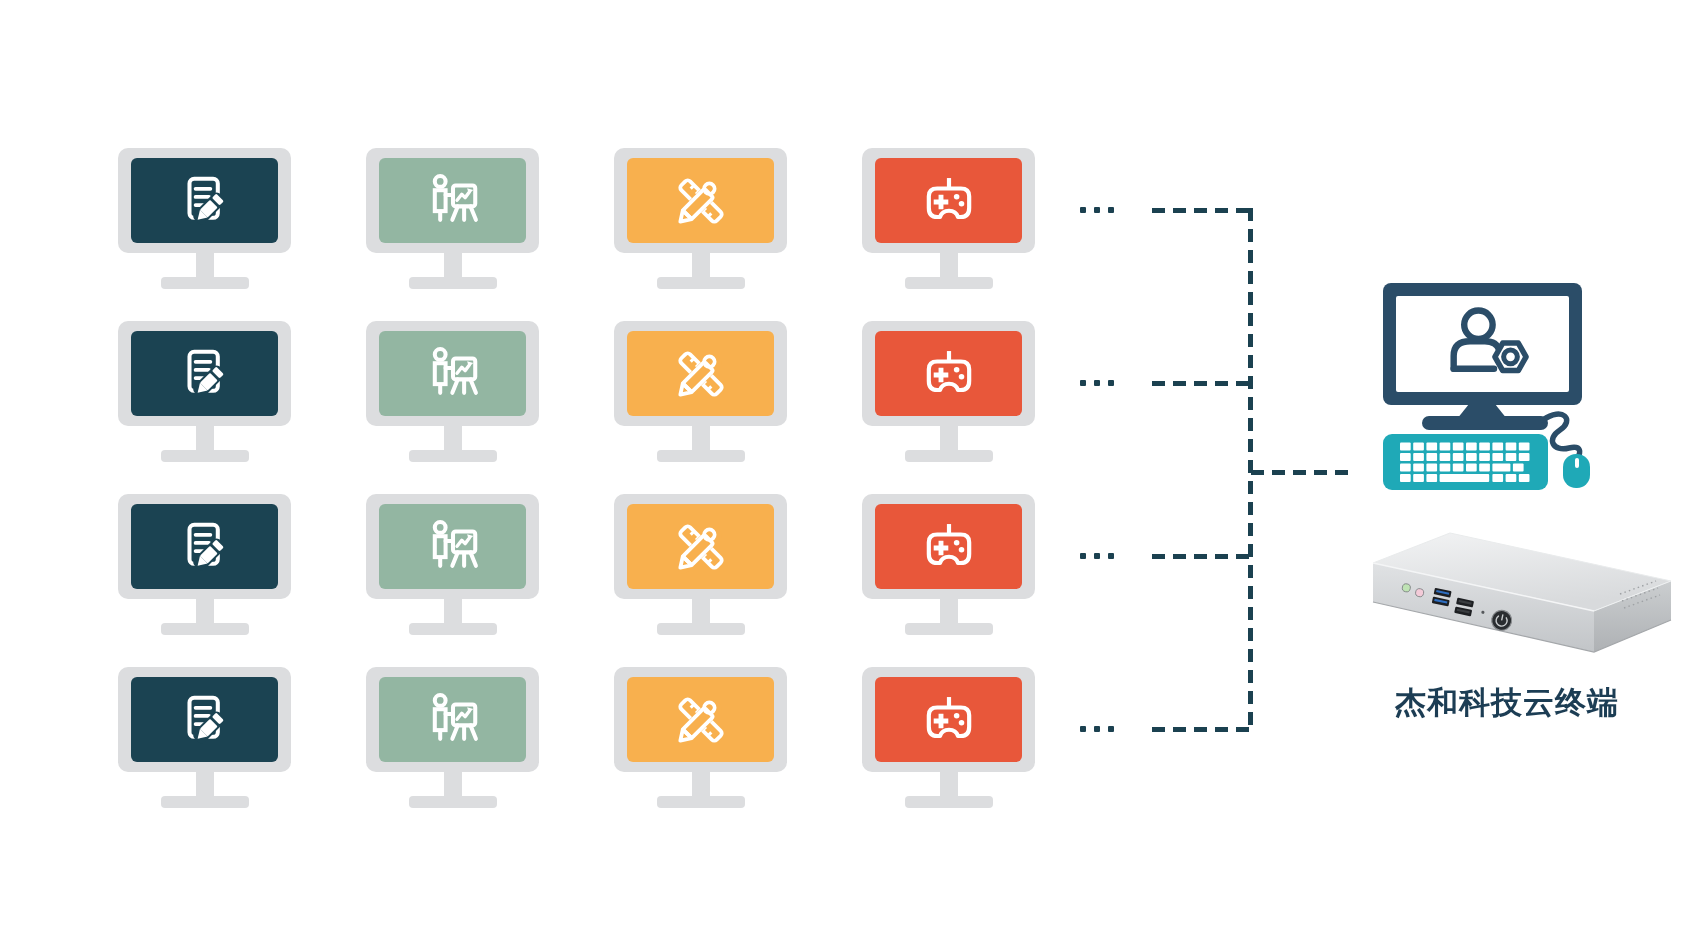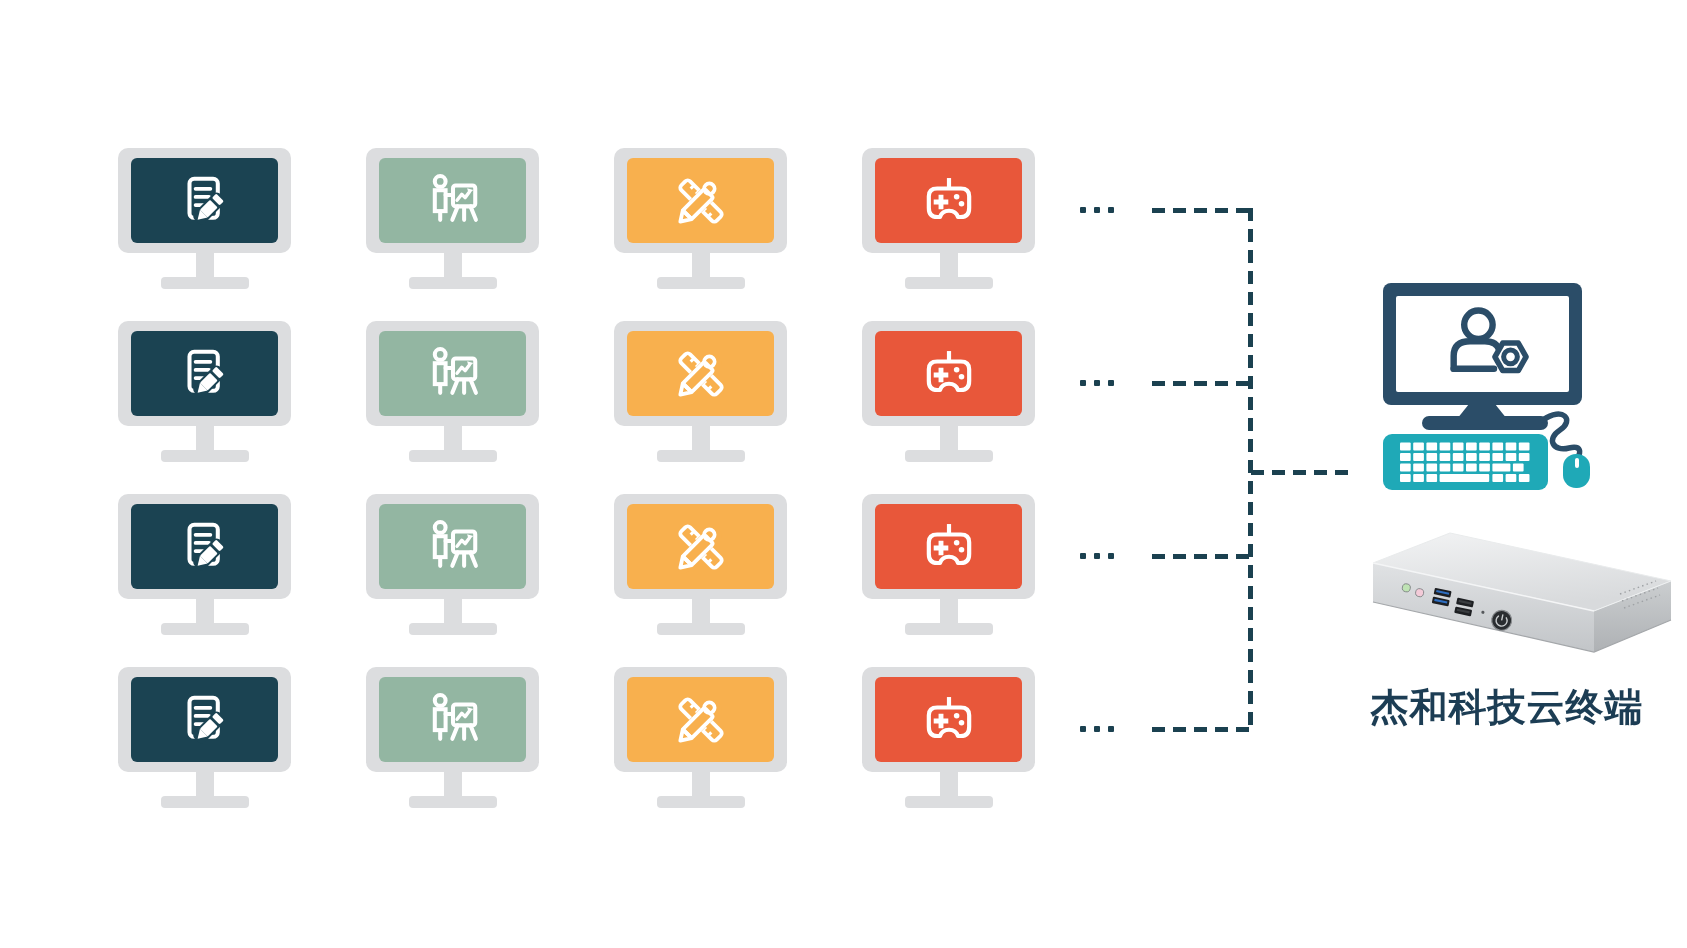--- a/index.html
+++ b/index.html
@@ -72,21 +72,21 @@
     position: absolute; left: 1563px; top: 454px; width: 27px; height: 34px;
     border-radius: 13px; background: var(--teal);
   }
   .t-mouse .slit {
     position: absolute; left: 11.5px; top: 4px; width: 4px; height: 10px;
     border-radius: 2px; background: #ffffff;
   }
   .t-pc { position: absolute; left: 1368px; top: 528px; }
   .t-label {
     position: absolute; left: 1357px; top: 682px; width: 300px;
-    text-align: center; font-size: 38px; font-weight: bold;
+    text-align: center; font-size: 31px; font-weight: bold;
     color: var(--label-color); letter-spacing: 1px;
   }
 </style>
 </head>
 <body>
 
 <div class="canvas">
 
   <div>
       <div class="monitor" style="left: 118px; top: 148px;">

